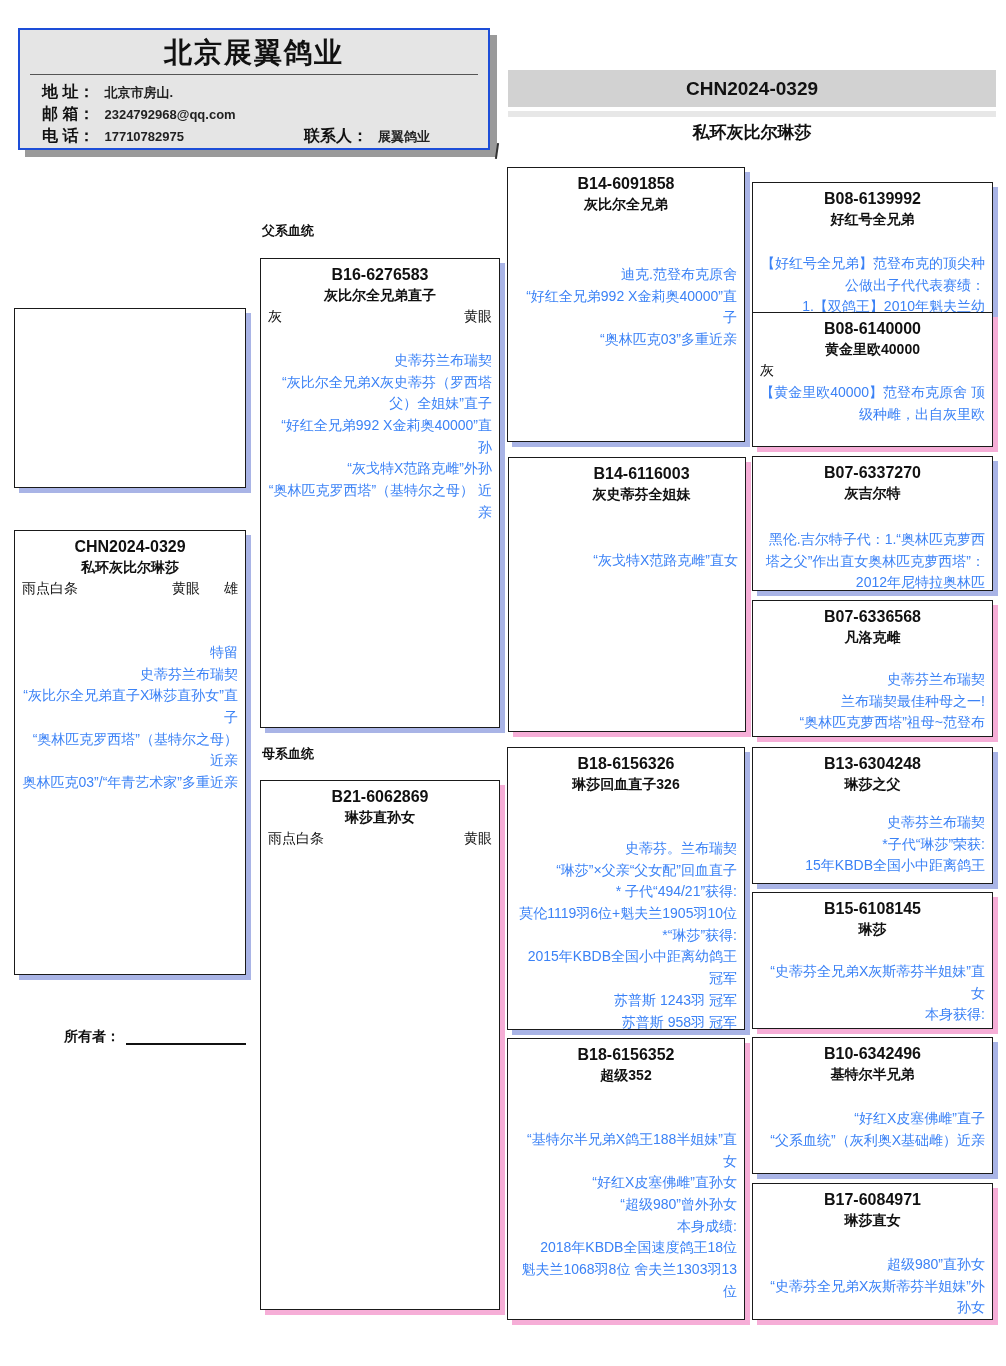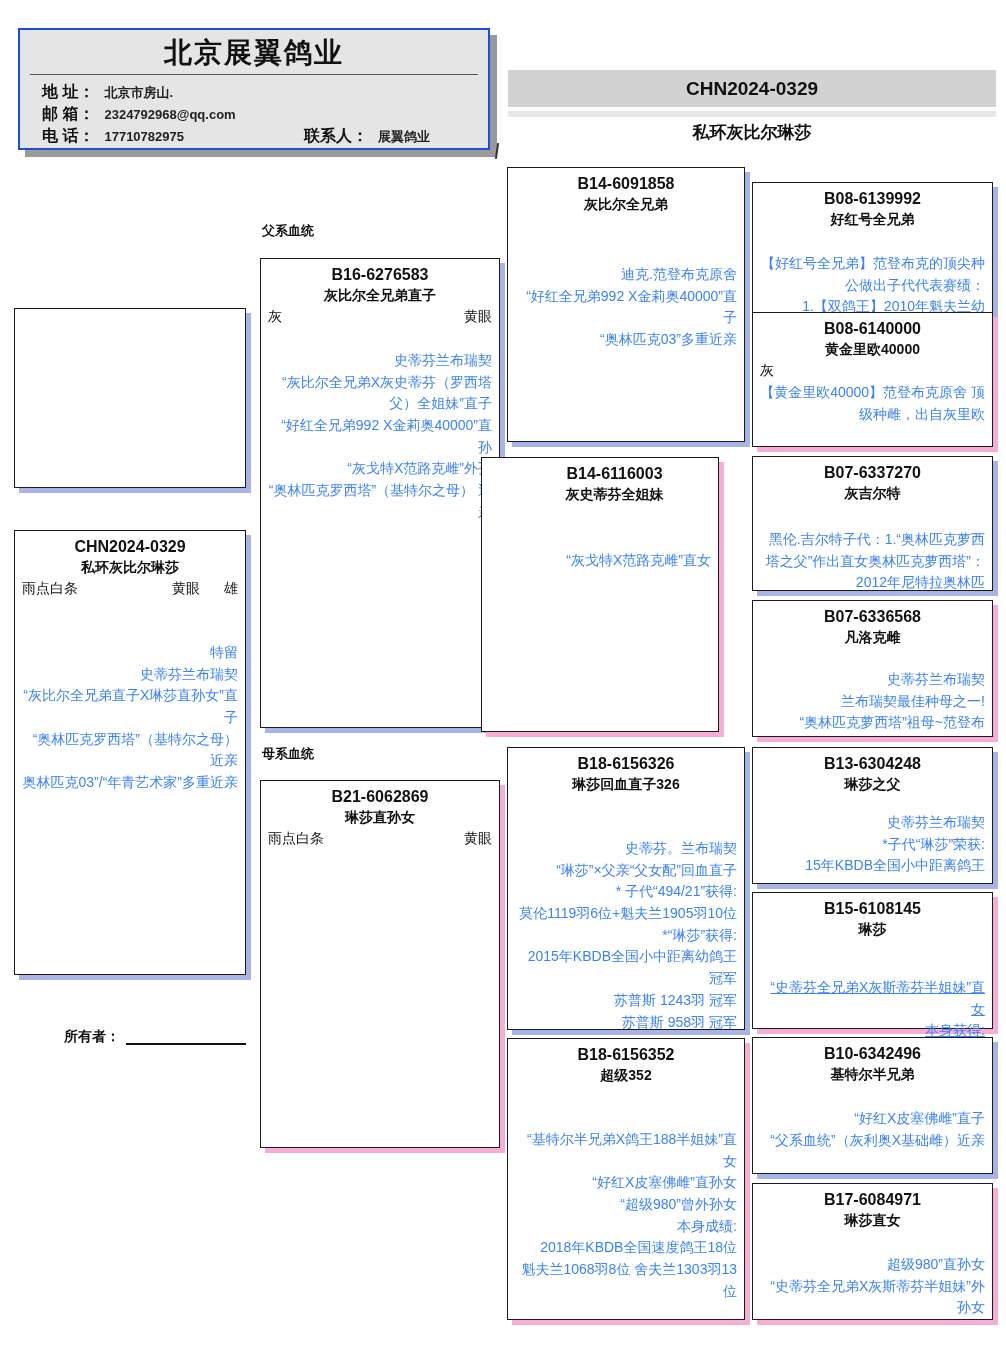--- a/index.html
+++ b/index.html
@@ -115,38 +115,38 @@
       <span>灰</span>
       <span>黄眼</span>
     </div>
     <div class="body" style="margin-top:24px;">史蒂芬兰布瑞契
 “灰比尔全兄弟X灰史蒂芬（罗西塔父）全姐妹”直子
 “好红全兄弟992 X金莉奥40000”直孙
 “灰戈特X范路克雌”外孙
 “奥林匹克罗西塔”（基特尔之母） 近亲</div>
   </div>
 
-  <div class="pbox female" style="left:260px;top:780px;width:240px;height:368px;">
+  <div class="pbox female" style="left:260px;top:780px;width:240px;height:530px;">
     <div class="ring">B21-6062869</div>
     <div class="pname">琳莎直孙女</div>
     <div class="traits">
       <span>雨点白条</span>
       <span>黄眼</span>
     </div>
   </div>
 
   <div class="pbox male" style="left:507px;top:167px;width:238px;height:275px;">
     <div class="ring">B14-6091858</div>
     <div class="pname">灰比尔全兄弟</div>
     <div class="body" style="margin-top:50px;">迪克.范登布克原舍
 “好红全兄弟992 X金莉奥40000”直子
 “奥林匹克03”多重近亲</div>
   </div>
 
-  <div class="pbox female" style="left:481px;top:457px;width:238px;height:275px;padding-left:36px;">
+  <div class="pbox female" style="left:508px;top:457px;width:238px;height:275px;padding-left:36px;">
     <div class="ring">B14-6116003</div>
     <div class="pname">灰史蒂芬全姐妹</div>
     <div class="body" style="margin-top:46px;">“灰戈特X范路克雌”直女</div>
   </div>
 
   <div class="pbox male" style="left:507px;top:747px;width:238px;height:283px;">
     <div class="ring">B18-6156326</div>
     <div class="pname">琳莎回血直子326</div>
     <div class="body" style="margin-top:44px;">史蒂芬。兰布瑞契
 “琳莎”×父亲“父女配”回血直子
@@ -203,21 +203,21 @@
     <div class="ring">B13-6304248</div>
     <div class="pname">琳莎之父</div>
     <div class="body" style="margin-top:18px;">史蒂芬兰布瑞契
 *子代“琳莎”荣获:
 15年KBDB全国小中距离鸽王</div>
   </div>
 
   <div class="pbox female" style="left:752px;top:892px;width:241px;height:137px;">
     <div class="ring">B15-6108145</div>
     <div class="pname">琳莎</div>
-    <div class="body" style="margin-top:38px;text-decoration:underline;">“史蒂芬全兄弟X灰斯蒂芬半姐妹”直女
+    <div class="body" style="margin-top:22px;">“史蒂芬全兄弟X灰斯蒂芬半姐妹”直女
 本身获得:</div>
   </div>
 
   <div class="pbox male" style="left:752px;top:1037px;width:241px;height:137px;">
     <div class="ring">B10-6342496</div>
     <div class="pname">基特尔半兄弟</div>
     <div class="body" style="margin-top:24px;">“好红X皮塞佛雌”直子
 “父系血统”（灰利奥X基础雌）近亲</div>
   </div>
 

